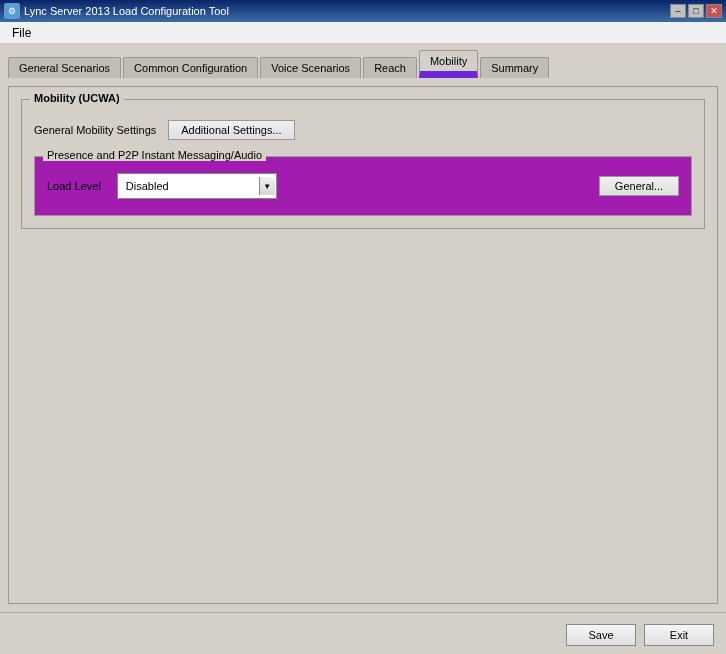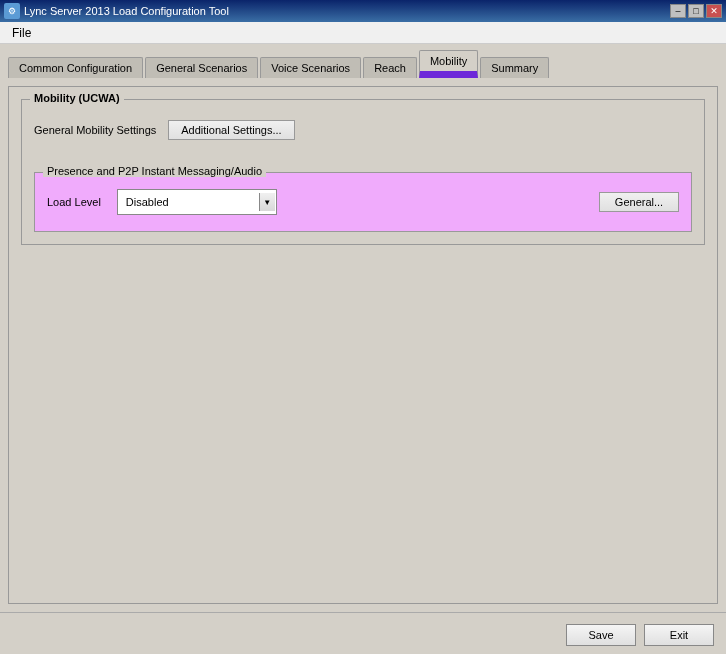--- a/index.html
+++ b/index.html
@@ -156,23 +156,23 @@
       border: 1px solid #999;
       font-size: 11px;
       cursor: pointer;
       min-width: 60px;
       color: #000;
     }
 
     
     .sub-group-box {
       border: 1px solid #999;
-      background: #f0abfc;
+      background: #a21caf;
       position: relative;
-      margin-top: 32px;
+      margin-top: 16px;
     }
     .sub-group-box-title {
       position: absolute;
       top: -8px;
       left: 8px;
       background: #d4d0c8;
       padding: 0 4px;
       font-size: 11px;
     }
     .sub-group-content {
@@ -249,22 +249,22 @@
     <div class="title-btn">□</div>
     <div class="title-btn close">✕</div>
   </div>
 </div>
 
 <div class="menu-bar">
   <div class="menu-item">File</div>
 </div>
 
 <div class="tabs-bar">
+  <div class="tab">General Scenarios</div>
   <div class="tab">Common Configuration</div>
-  <div class="tab">General Scenarios</div>
   <div class="tab">Voice Scenarios</div>
   <div class="tab">Reach</div>
   <div class="tab active">Mobility</div>
   <div class="tab">Summary</div>
 </div>
 
 <div class="main-content">
   <div class="panel">
     <div class="group-box">
       <span class="group-box-title">Mobility (UCWA)</span>

